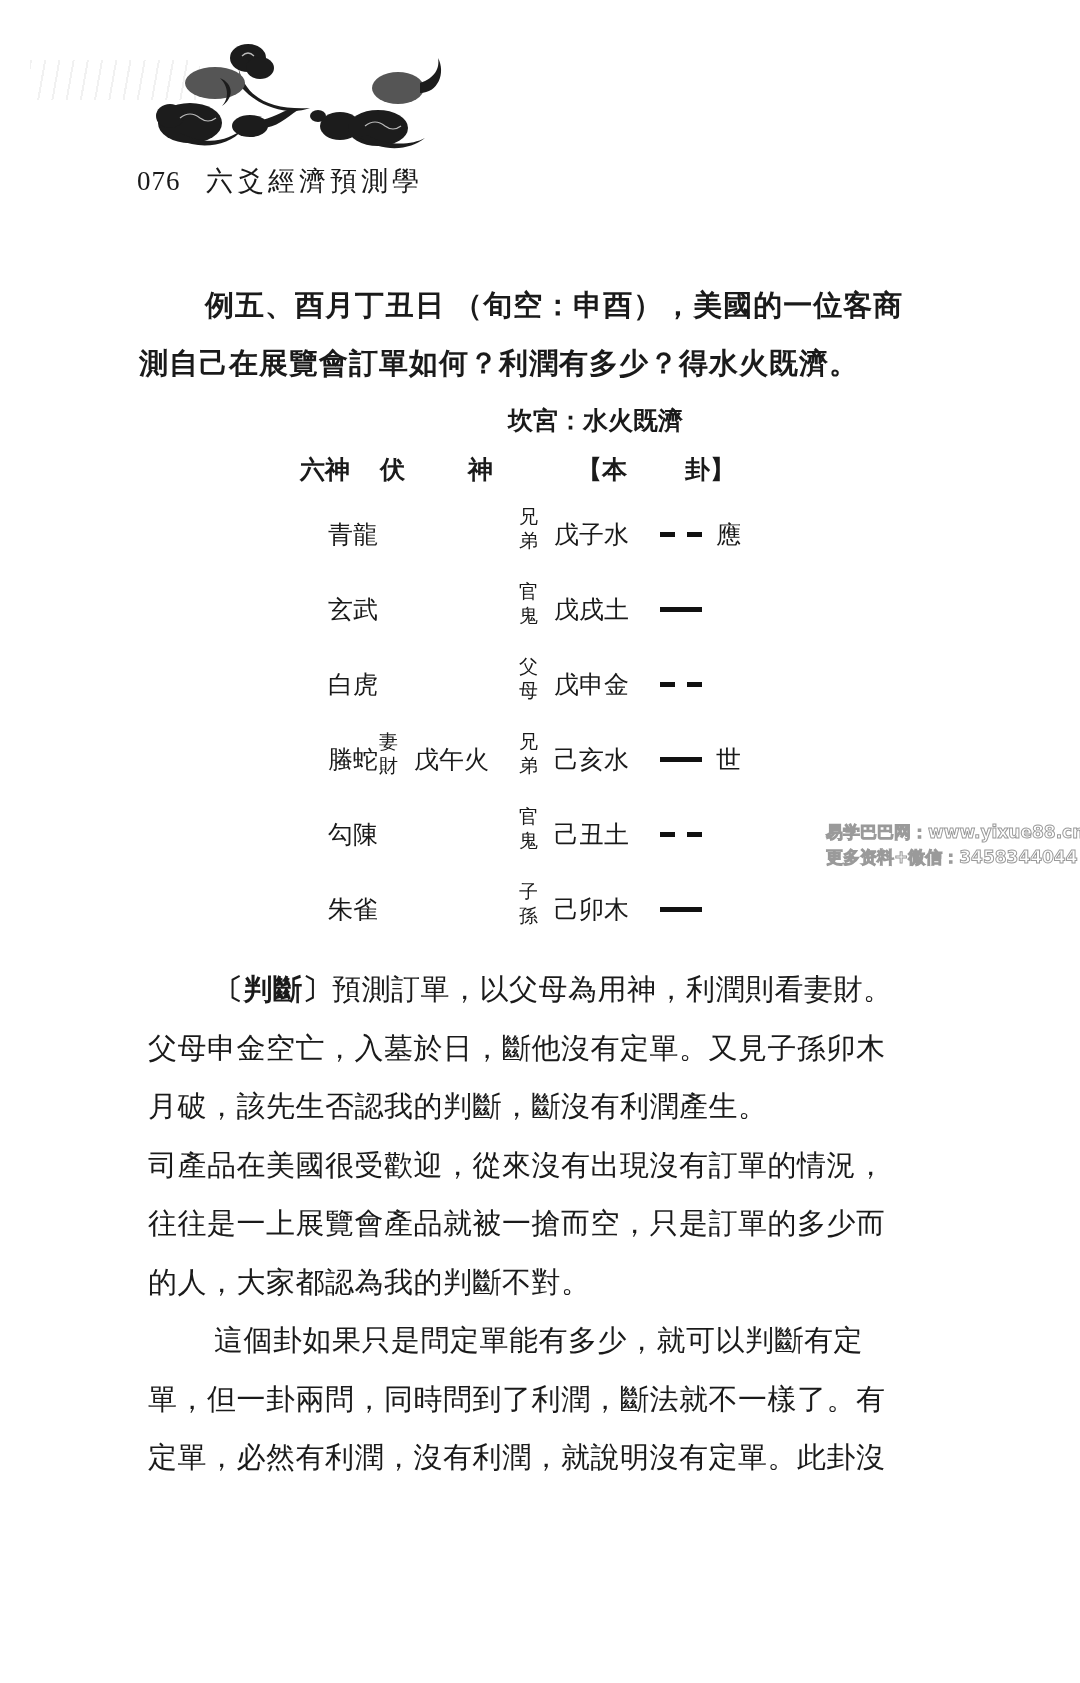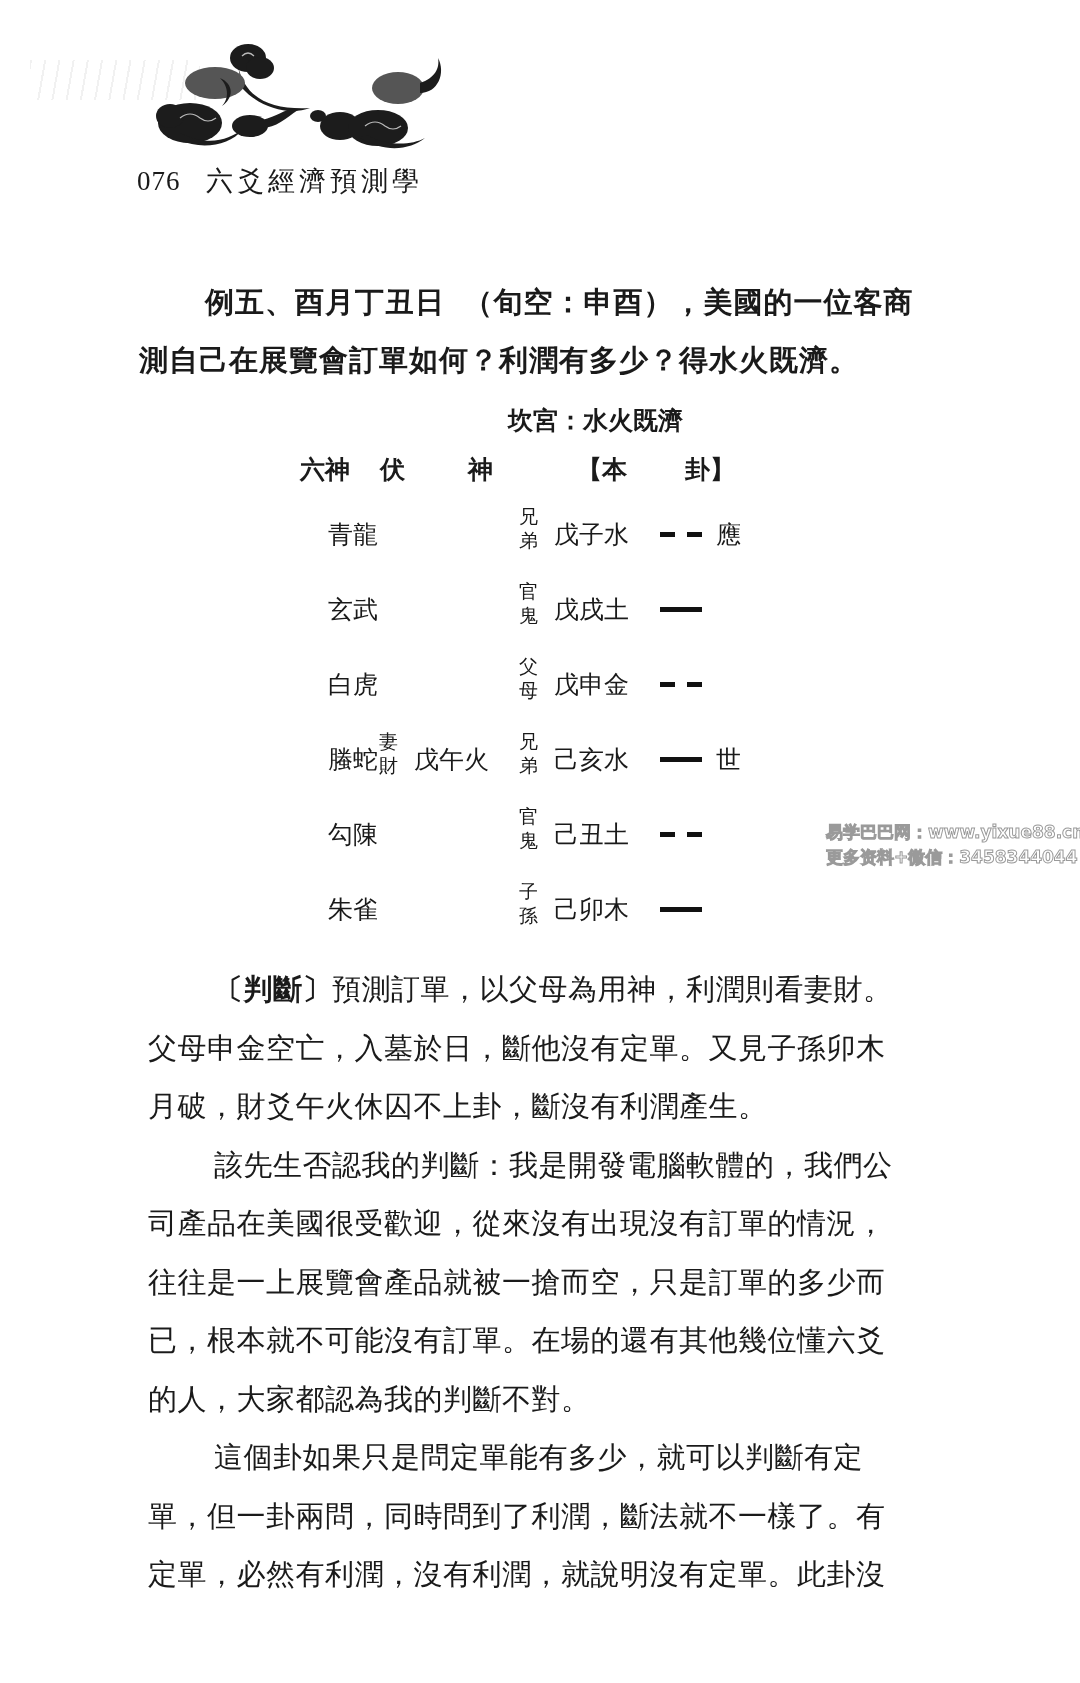--- a/index.html
+++ b/index.html
@@ -5,21 +5,21 @@
   html, body { margin: 0; padding: 0; background: #ffffff; }
   body { width: 1080px; height: 1683px; position: relative; overflow: hidden;
          font-family: "DejaVu Serif", "Liberation Serif", serif; color: #1a1a1a; }
   .abs { position: absolute; }
   .speckle { left: 30px; top: 60px; width: 170px; height: 40px;
              background: repeating-linear-gradient(100deg, rgba(0,0,0,0.08) 0 2px, transparent 2px 14px); opacity: .7; }
   .clouds { left: 150px; top: 38px; width: 300px; height: 115px; }
   .running-head { left: 137px; top: 163px; font-size: 27px; letter-spacing: 1px; white-space: nowrap; }
   .running-head .pg { font-family: "Liberation Serif", serif; font-size: 27px; margin-right: 16px; }
   .running-head .bt { font-family: "DejaVu Serif", serif; font-size: 27px; letter-spacing: 4px; font-weight: normal; }
-  .heading { left: 139px; width: 830px; font-family: Liberation Mono, monospace; font-weight: bold;
+  .heading { left: 139px; width: 830px; font-family: Liberation Serif, serif; font-weight: bold;
              font-size: 29px; letter-spacing: 1px; line-height: 58px; top: 276px; }
   .heading p { margin: 0; white-space: nowrap; }
   .heading p.indent { padding-left: 66px; }
   .table-title { left: 508px; top: 404px; font-family: "DejaVu Serif", serif; font-weight: bold; font-size: 25px; white-space: nowrap; }
   .table-head { top: 453px; font-family: "DejaVu Serif", serif; font-weight: bold; font-size: 25px; white-space: nowrap; }
   .row { position: absolute; left: 300px; height: 60px; width: 460px; font-family: "DejaVu Sans", sans-serif; font-size: 25px; }
   .row .god { position: absolute; left: 0; top: 14px; margin-left: 28px; }
   .row .fu-rel { position: absolute; left: 76px; top: 0; font-size: 19px; line-height: 24px; width: 22px; text-align: right; font-family: "DejaVu Serif", serif; }
   .row .fu-val { position: absolute; left: 114px; top: 14px; }
   .row .rel { position: absolute; left: 216px; top: 0; font-size: 19px; line-height: 24px; width: 22px; text-align: right; font-family: "DejaVu Serif", serif; }
@@ -126,22 +126,20 @@
 </div>
 
 <div class="abs watermark">
   <div>易学巴巴网：www.yixue88.cn</div>
   <div>更多资料+微信：3458344044</div>
 </div>
 
 <div class="abs body-text">
   <p class="indent"><span class="bracket-label">〔判斷〕</span><span>預測訂單，以父母為用神，利潤則看妻財。</span></p>
   <p>父母申金空亡，入墓於日，斷他沒有定單。又見子孫卯木</p>
-  <p>月破，財爻午火休囚不上卦，斷沒有利潤產生。</p>
-  <p class="indent">該先生否認我的判斷：我是開發電腦軟體的，我們公</p>
+  <p>月破，該先生否認我的判斷，斷沒有利潤產生。</p>
   <p>司產品在美國很受歡迎，從來沒有出現沒有訂單的情況，</p>
   <p>往往是一上展覽會產品就被一搶而空，只是訂單的多少而</p>
-  <p>已，根本就不可能沒有訂單。在場的還有其他幾位懂六爻</p>
   <p>的人，大家都認為我的判斷不對。</p>
   <p class="indent">這個卦如果只是問定單能有多少，就可以判斷有定</p>
   <p>單，但一卦兩問，同時問到了利潤，斷法就不一樣了。有</p>
   <p>定單，必然有利潤，沒有利潤，就說明沒有定單。此卦沒</p>
 </div>
 
 </body></html>

